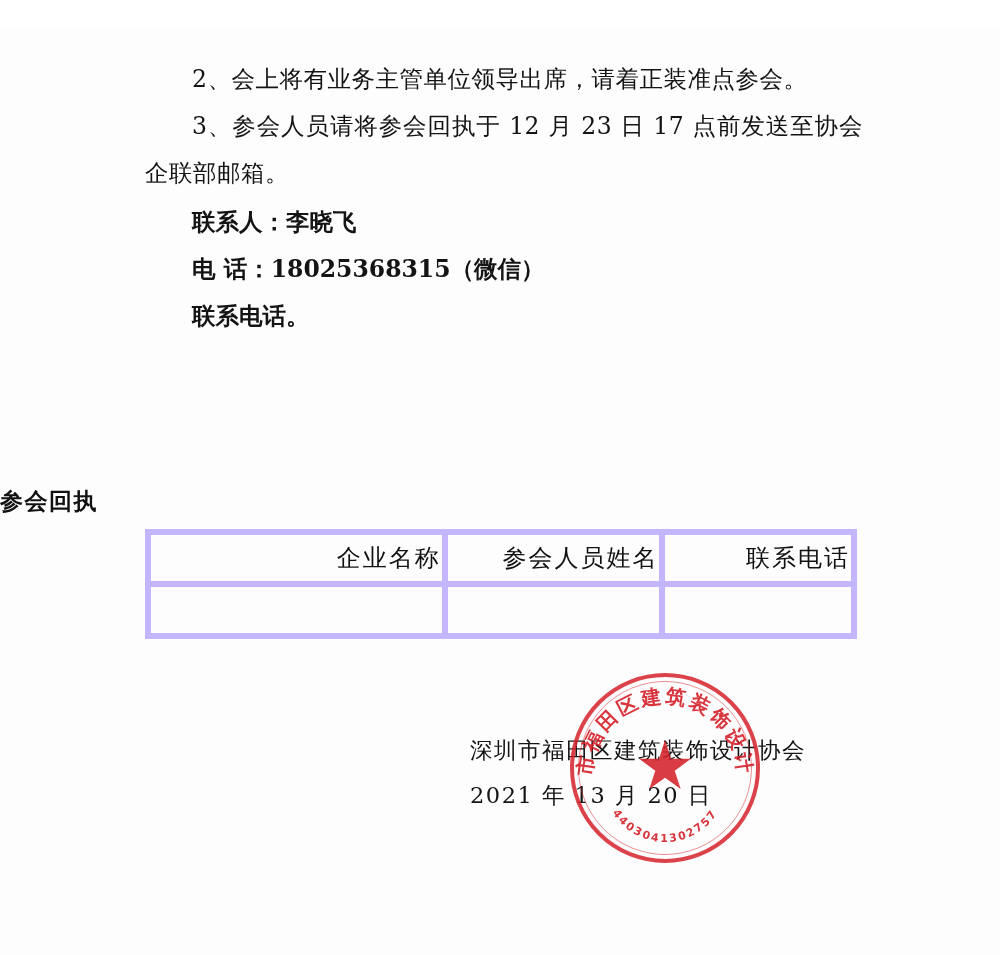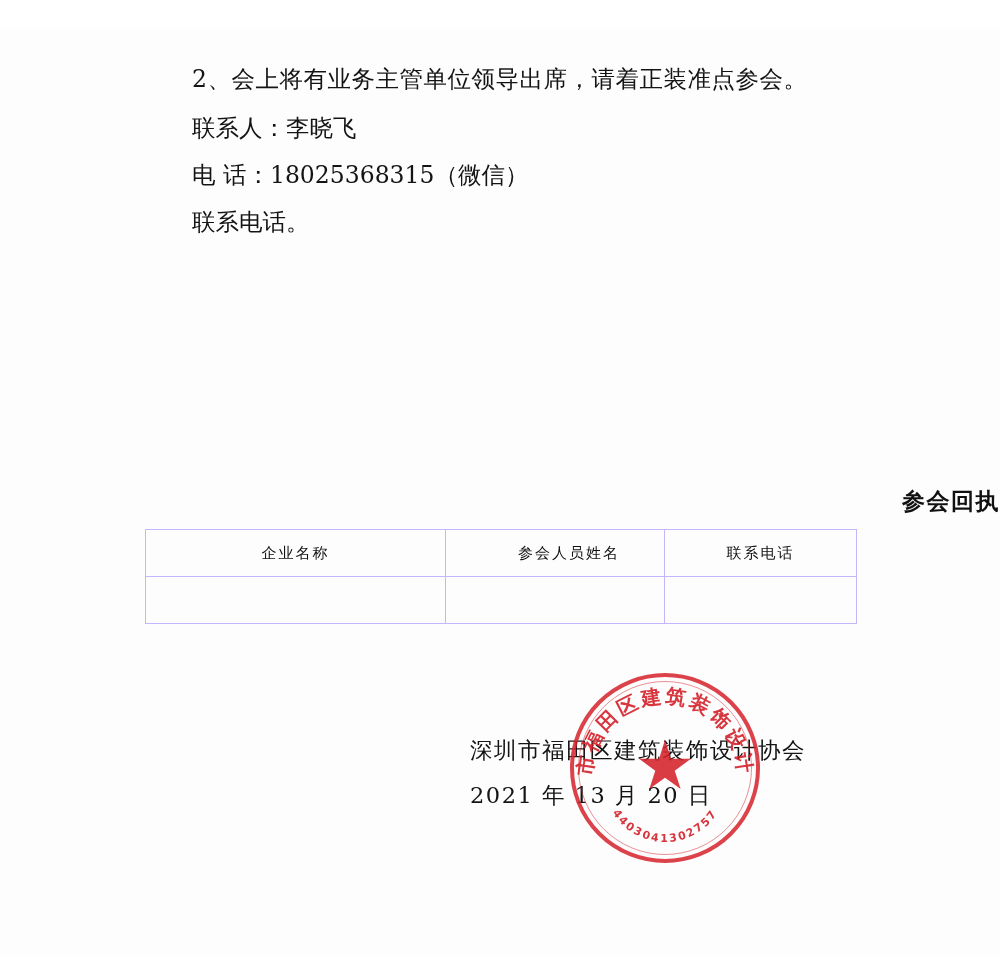--- a/index.html
+++ b/index.html
@@ -33,57 +33,58 @@
     letter-spacing: 0.5px;
     text-align: justify;
     margin: 0 0 0 0;
     color: #141414;
   }
   .para.indent {
     text-indent: 2em;
   }
   .contact-block {
     margin-top: 2px;
+    font-weight: bold;
   }
   .contact-line {
     font-size: 23.5px;
     line-height: 47px;
     text-indent: 2em;
     color: #141414;
     margin: 0;
   }
   .latin {
     font-family: "DejaVu Serif", "Liberation Serif", serif;
     letter-spacing: 0.6px;
   }
   .receipt-title {
     position: absolute;
     top: 458px;
     left: 0;
     width: 1000px;
-    text-align: right;
+    text-align: left;
     font-size: 23px;
     font-weight: bold;
     letter-spacing: 1.5px;
     color: #111;
   }
   table.receipt {
     position: absolute;
     left: 145px;
     top: 501px;
     width: 712px;
     border-collapse: collapse;
     table-layout: fixed;
   }
   table.receipt td {
-    border: 1px solid #c4b5fd;
+    border: 6px solid #c4b5fd;
     height: 44px;
-    text-align: center;
+    text-align: right;
     vertical-align: middle;
-    font-size: 15px;
+    font-size: 24px;
     letter-spacing: 2px;
     color: #111;
   }
   table.receipt tr.empty td {
     height: 44px;
   }
   .col-a { width: 44%; }
   .col-b { width: 28%; padding-left: 29px; }
   .col-c { width: 28%; }
 
@@ -157,20 +158,21 @@
     opacity: 0.9;
   }
 </style>
 </head>
 <body>
 
 <div class="page">
 
   <div class="body-text">
     <p class="para indent">2、会上将有业务主管单位领导出席，请着正装准点参会。</p>
+    <p class="para indent">3、参会人员请将参会回执于 12 月 23 日 17 点前发送至协会企联部邮箱。</p>
 
     <div class="contact-block">
       <p class="contact-line">联系人：李晓飞</p>
       <p class="contact-line">电 话：18025368315（微信）</p>
       <p class="contact-line">联系电话。</p>
     </div>
   </div>
 
   <div class="receipt-title">参会回执</div>
 

